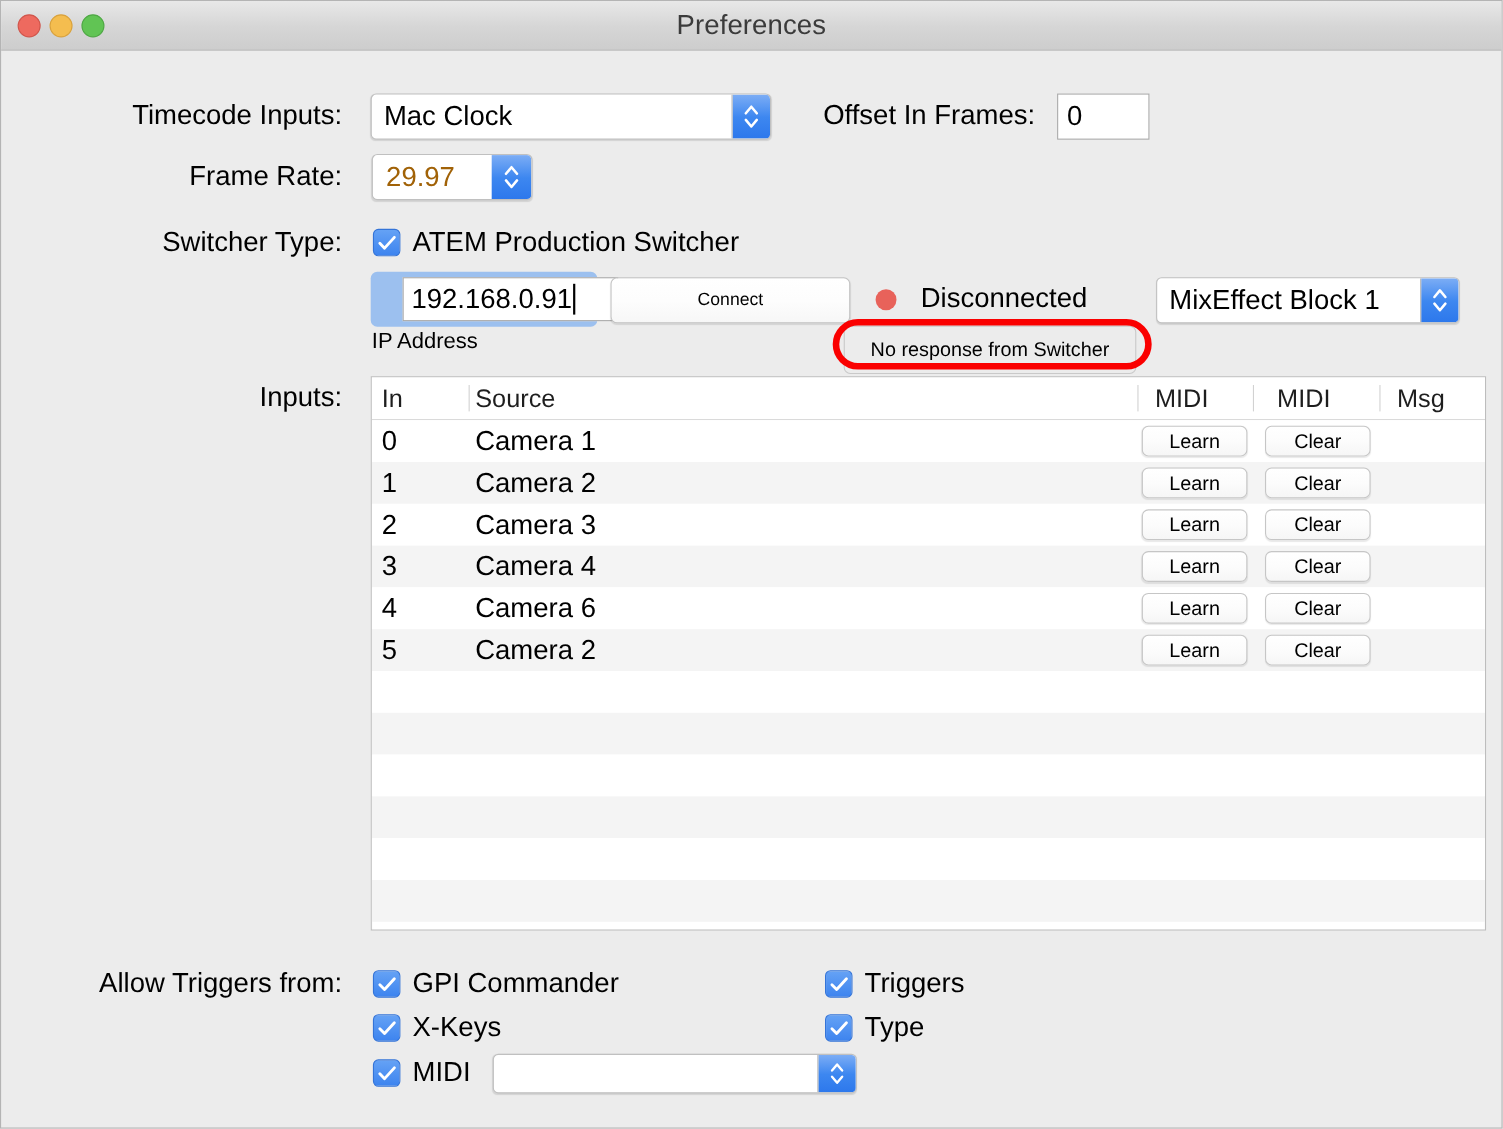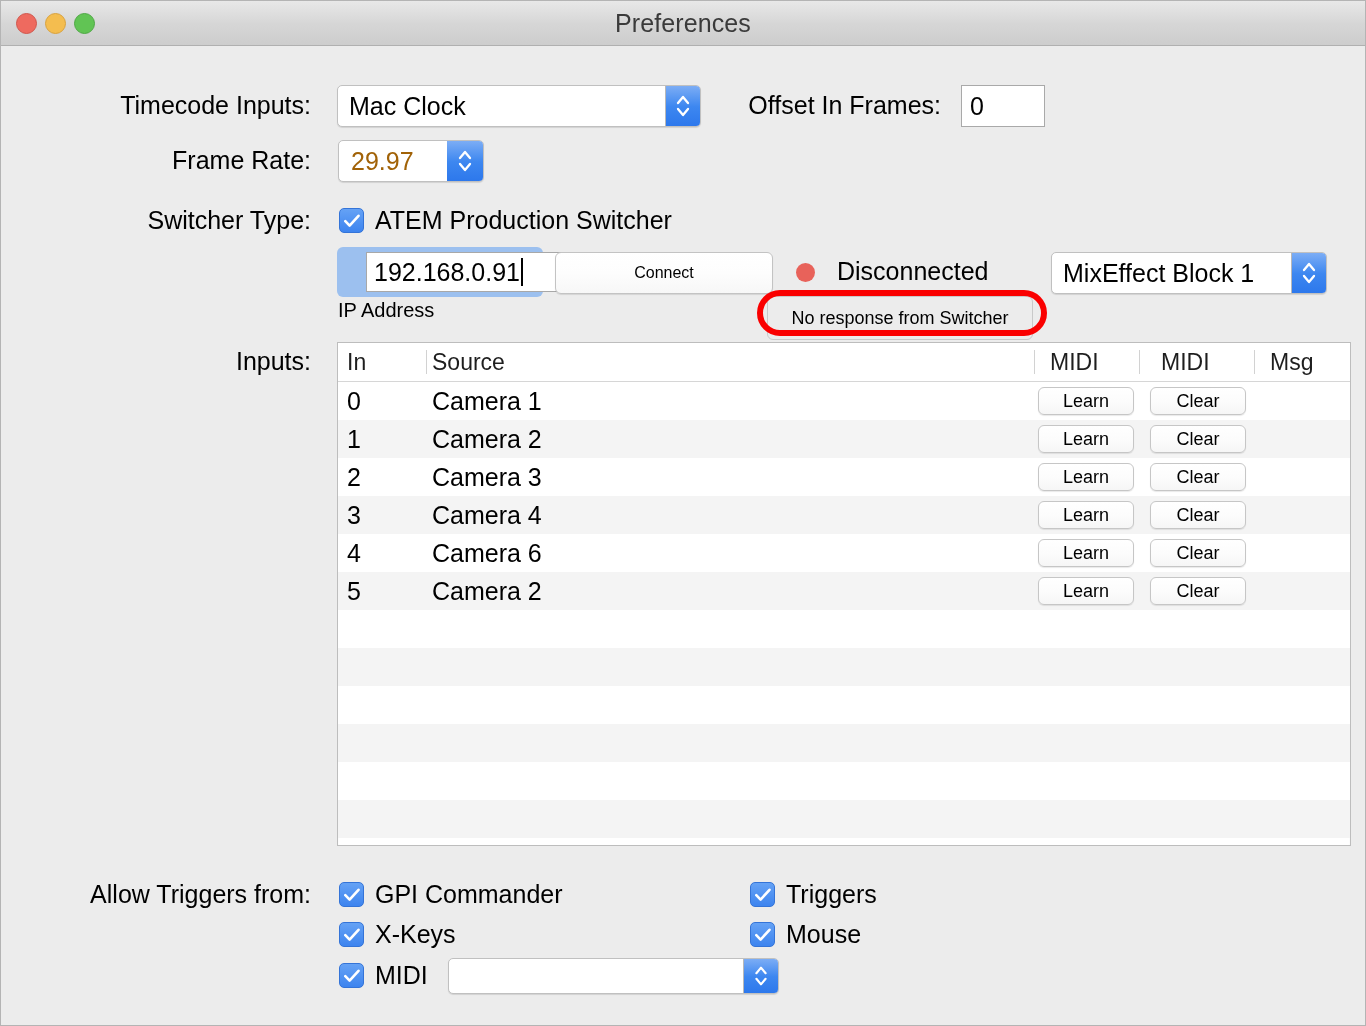--- a/index.html
+++ b/index.html
@@ -494,16 +494,16 @@
     </span>
     <span class="cblabel">Triggers</span>
   </div>
 
   <div class="cbrow" style="left:749px; top:919px;">
     <span class="checkbox">
       <svg width="17" height="14" viewBox="0 0 17 14">
           <path d="M1.8 7.2 L6.1 11.6 L15 1.8" fill="none" stroke="#ffffff" stroke-width="2.6" stroke-linecap="round" stroke-linejoin="round"></path>
         </svg>
     </span>
-    <span class="cblabel">Mouse</span>
+    <span class="cblabel">Type</span>
   </div>
 
 </div>
 
 </body></html>

